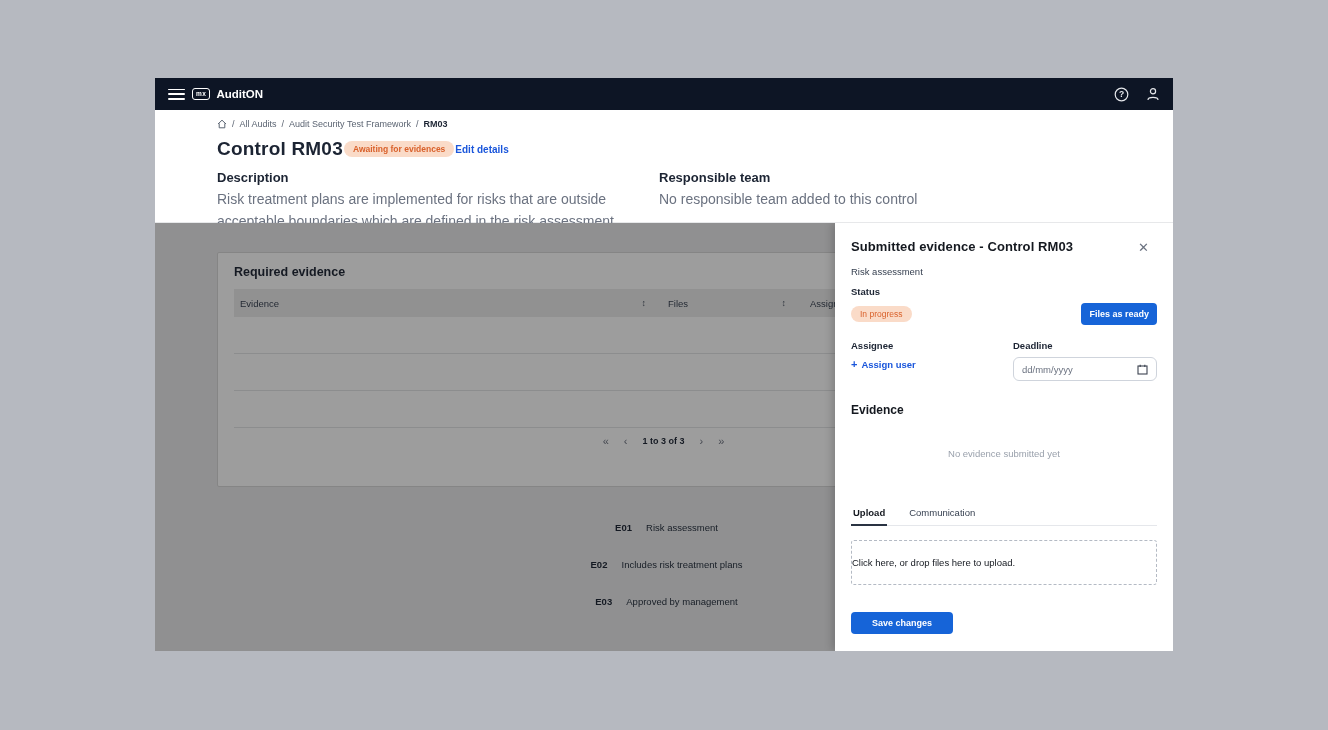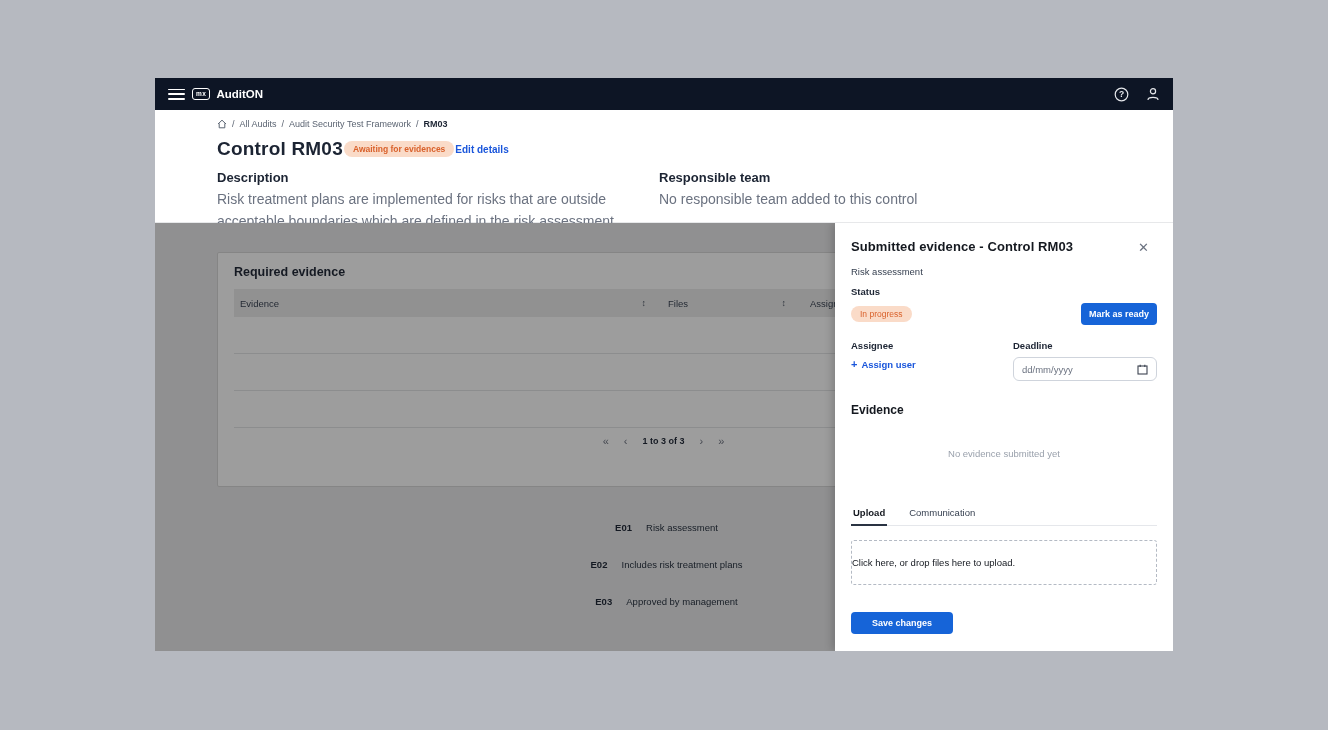--- a/index.html
+++ b/index.html
@@ -283,21 +283,21 @@
       <div class="drawer">
         <div class="drawer-title-row">
           <span class="drawer-title">Submitted evidence - Control RM03</span>
           <span class="close-btn">✕</span>
         </div>
         <div class="drawer-subtitle">Risk assessment</div>
 
         <div class="lbl status-lbl">Status</div>
         <div class="status-row">
           <span class="progress-pill">In progress</span>
-          <button class="btn-primary">Mark as ready</button>
+          <button class="btn-primary">Files as ready</button>
         </div>
 
         <div class="assign-row">
           <div class="assign-col">
             <div class="lbl">Assignee</div>
             <div class="assign-link">
               <span class="plus-glyph">+</span>
               <span>Assign user</span>
             </div>
           </div>

